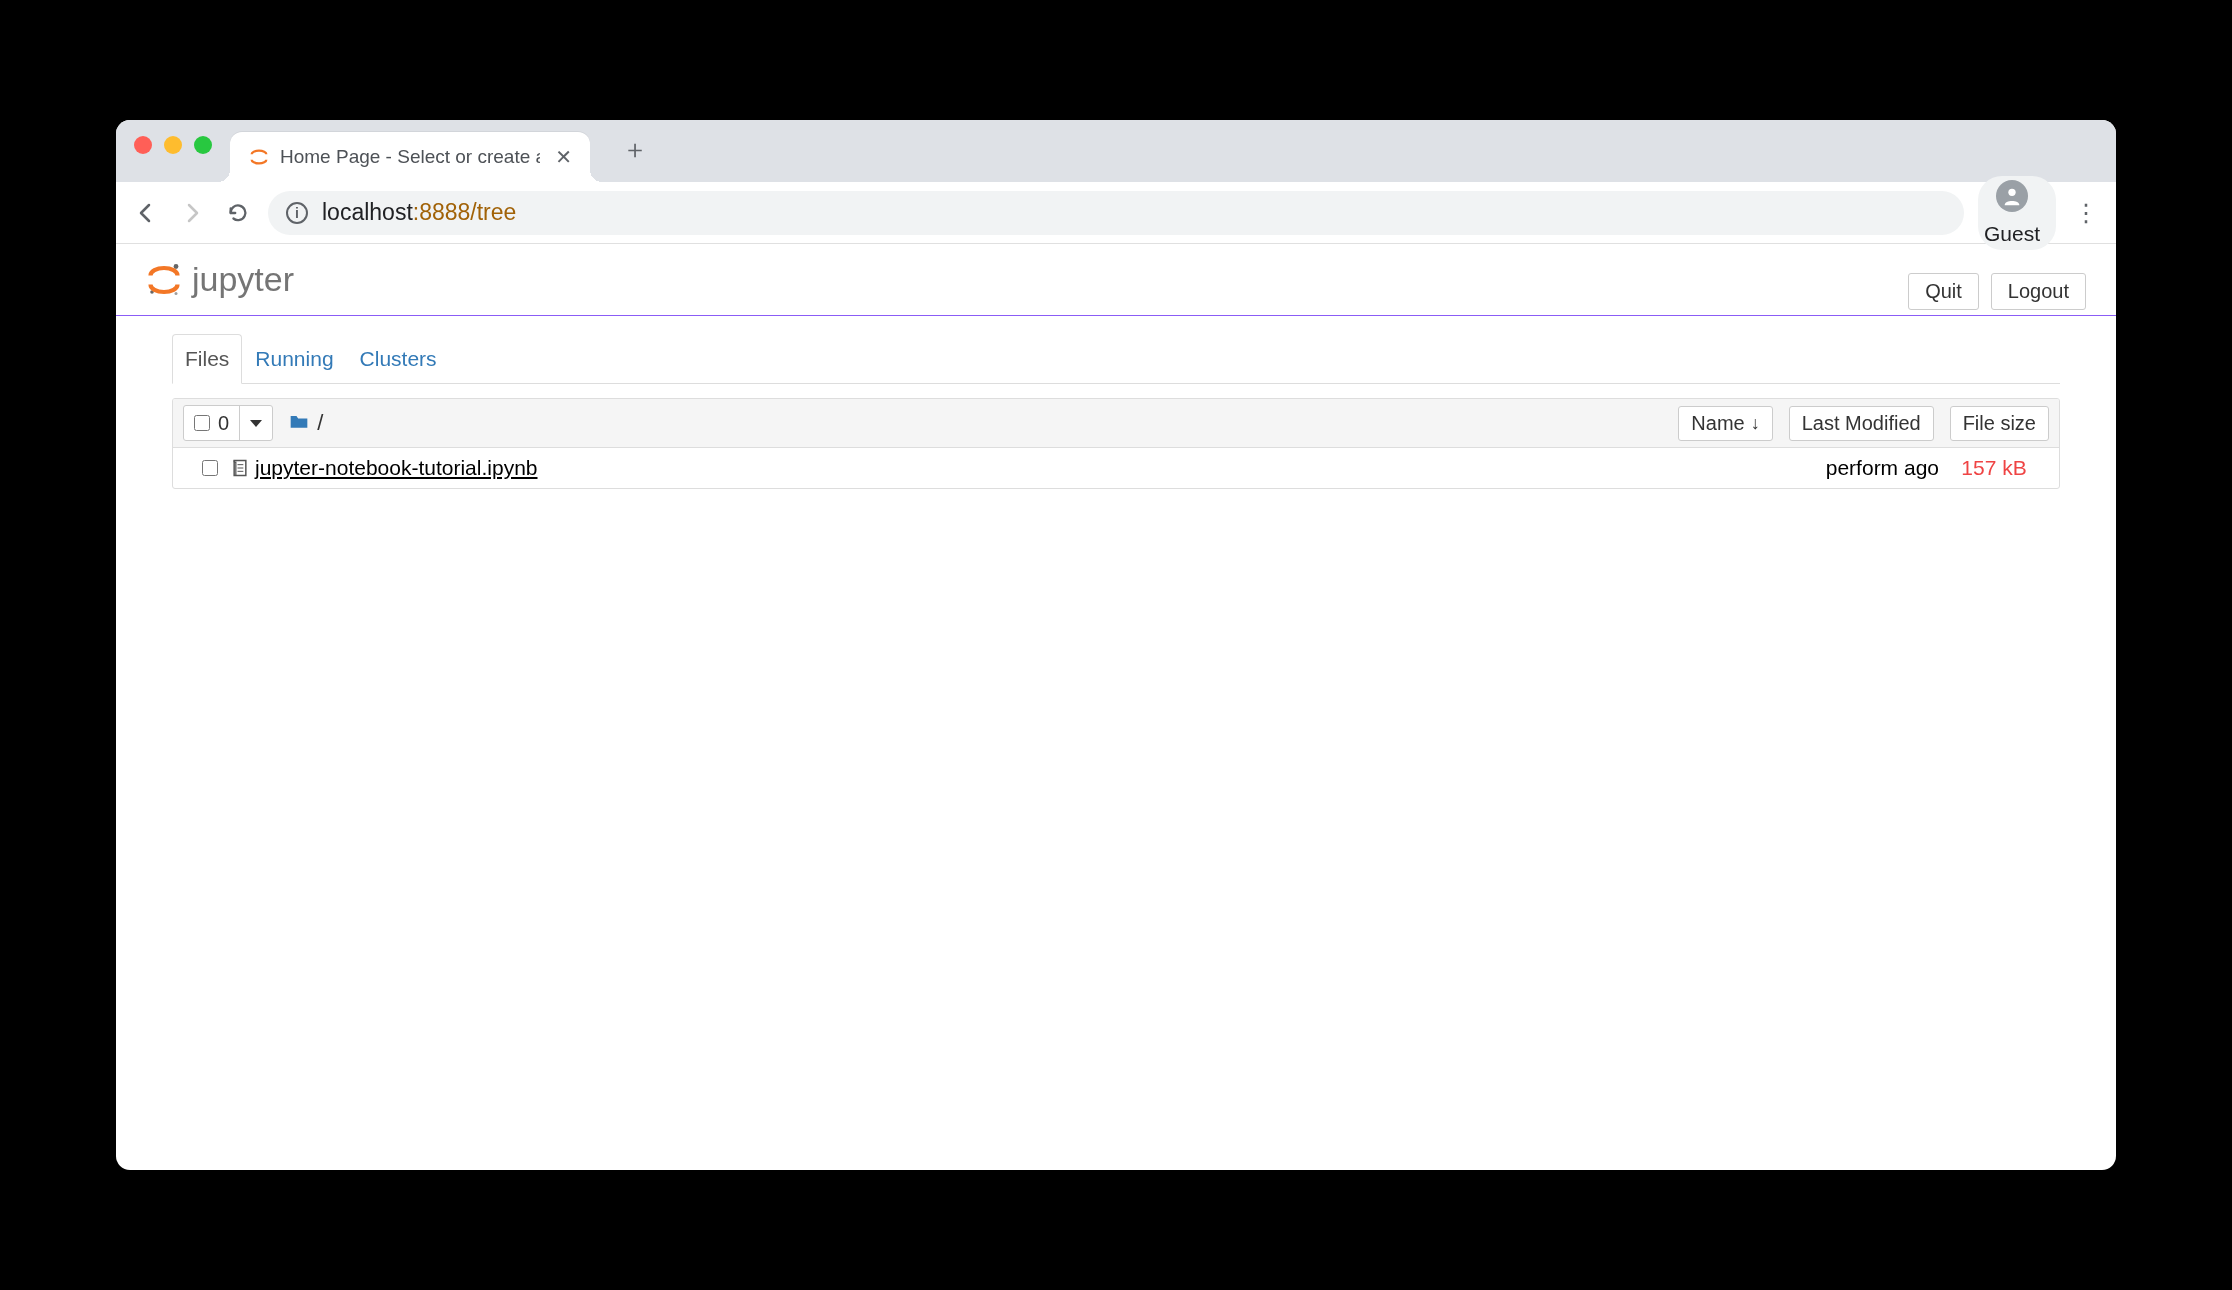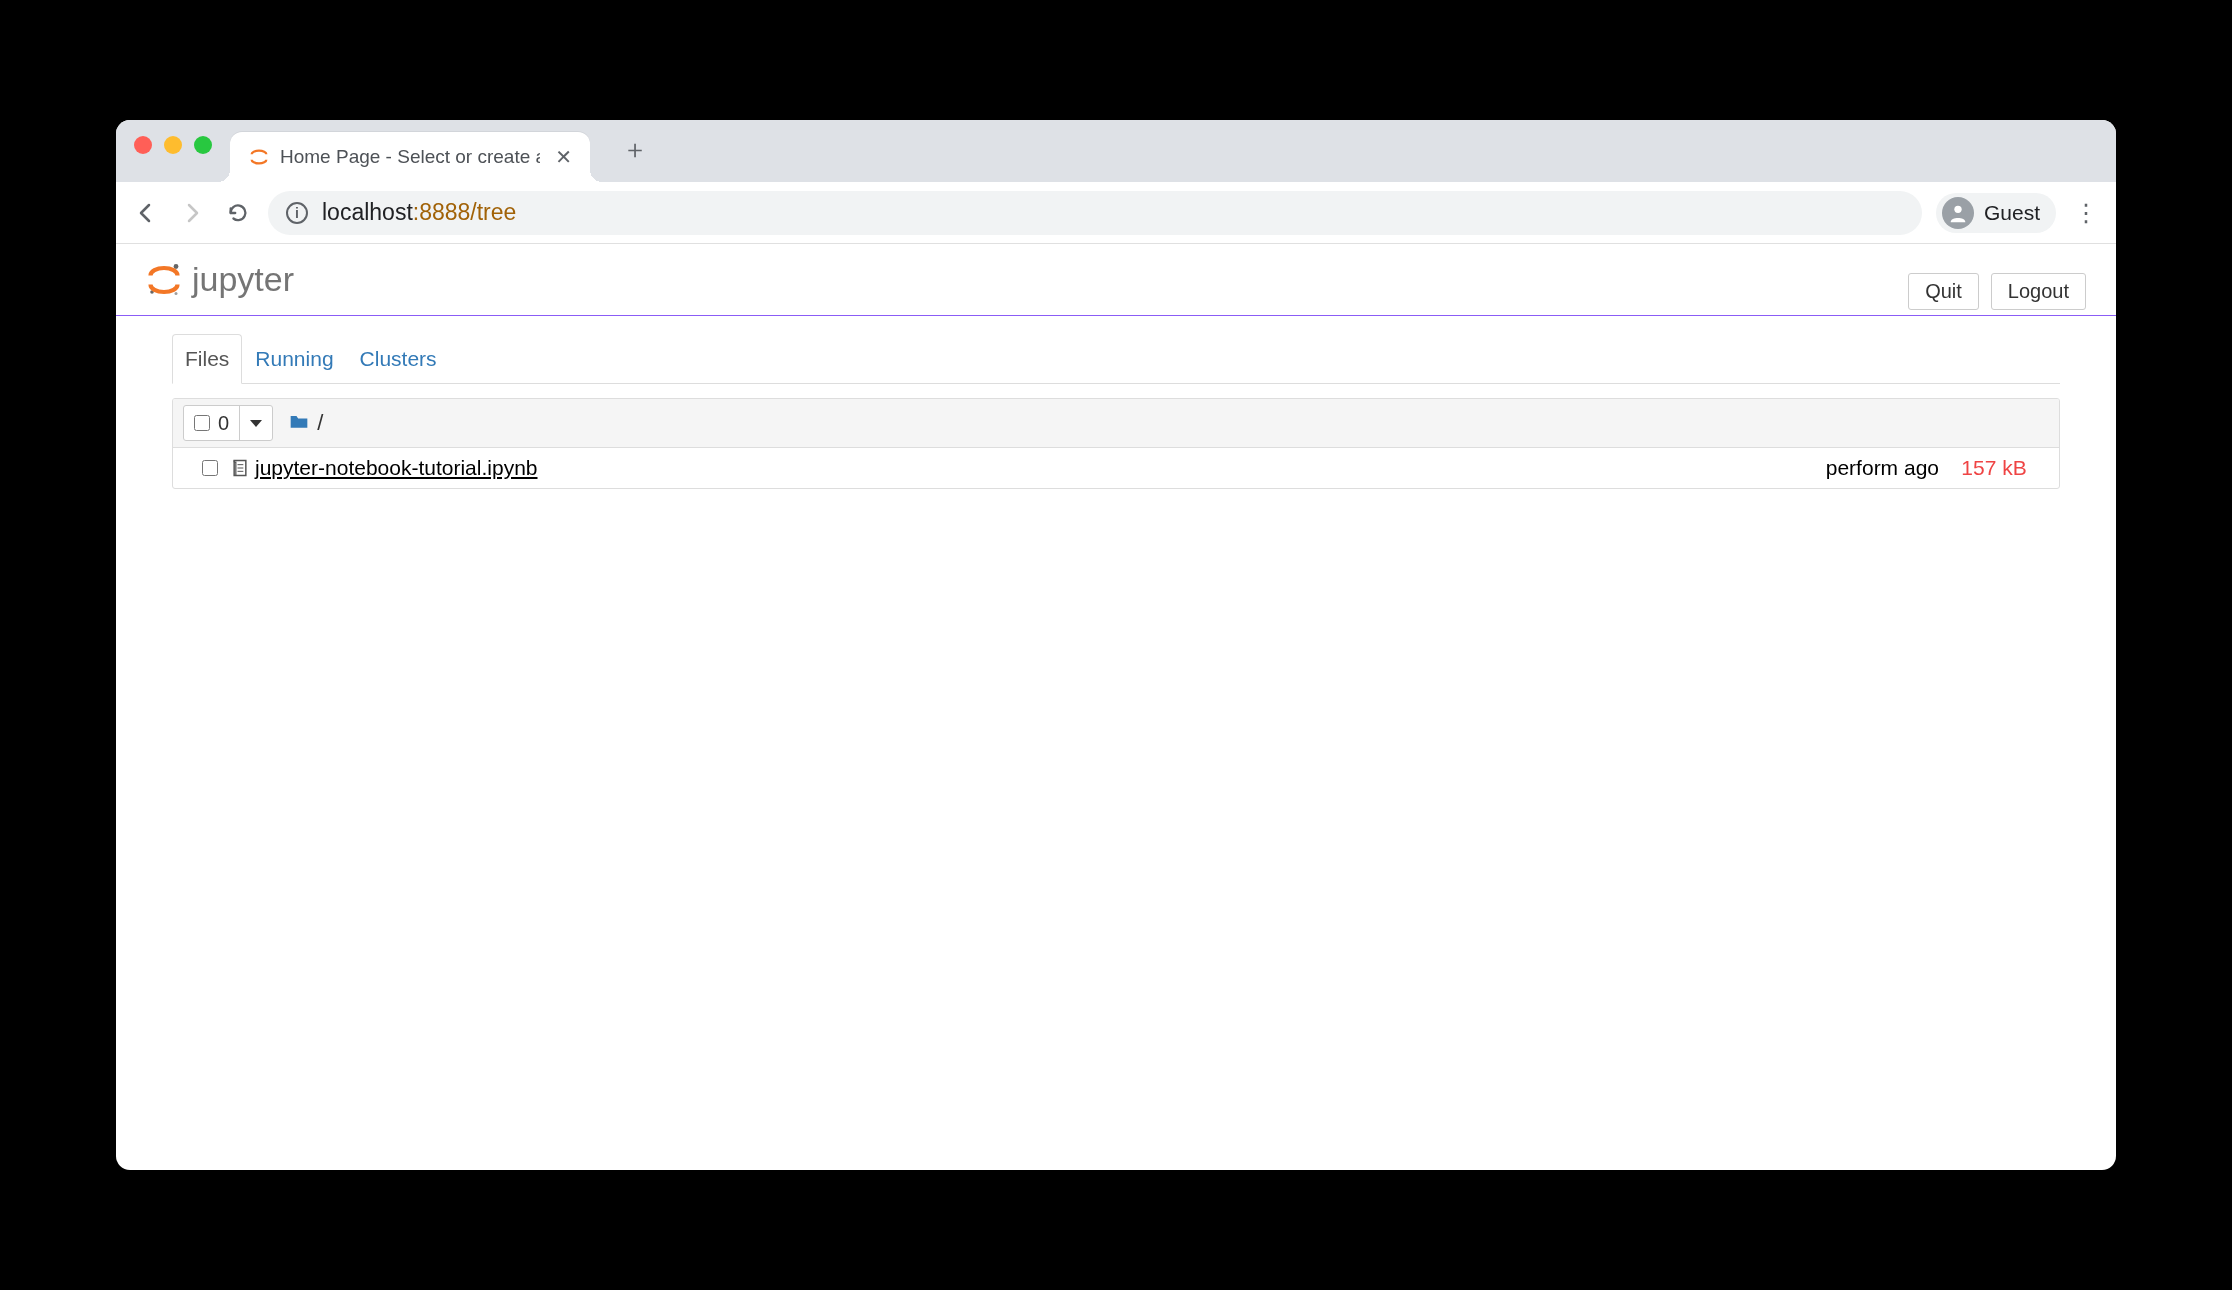--- a/index.html
+++ b/index.html
@@ -128,20 +128,21 @@
       font-size: 14px; font-weight: bold; color: #5f6368;
     }
     .url { font-size: 23px; color: #202124; }
     .url .muted { color: #a16207; }
     .profile {
       display: flex; align-items: center; gap: 10px;
       background: #f1f3f4;
       border-radius: 24px;
       padding: 4px 16px 4px 6px;
       cursor: pointer;
+      flex-direction: column;
     }
     .avatar {
       width: 32px; height: 32px; border-radius: 50%;
       background: #9aa0a6;
       display: flex; align-items: center; justify-content: center;
     }
     .avatar svg { width: 22px; height: 22px; fill: #fff; }
     .profile-label { font-size: 21px; color: #202124; }
     .kebab {
       width: 32px; height: 32px;
@@ -394,20 +395,28 @@
           </div>
         </div>
         <div class="breadcrumb">
           <span class="folder-icon">
             <svg width="20" height="18" viewBox="0 0 24 20">
                 <path d="M2 4 L9 4 L11 7 L22 7 L22 18 L2 18 Z" fill="#337ab7"></path>
               </svg>
           </span>
           <span class="breadcrumb-sep">/</span>
         </div>
+        <div class="right">
+          <button class="sortbtn">
+            <span>Name</span>
+            <span class="arrow-down-thick">↓</span>
+          </button>
+          <button class="sortbtn">Last Modified</button>
+          <button class="sortbtn">File size</button>
+        </div>
       </div>
 
       <div class="filerow">
         <span class="cb">
             <input type="checkbox" style="">
           </span>
         <span class="icon">
           <svg width="20" height="20" viewBox="0 0 24 24">
               <path d="M5 3 L19 3 L19 21 L5 21 Z" fill="none" stroke="#555" stroke-width="1.8"></path>
               <path d="M5 3 C5 5 5 5 7 5 L7 21" fill="none" stroke="#555" stroke-width="1.5"></path>

